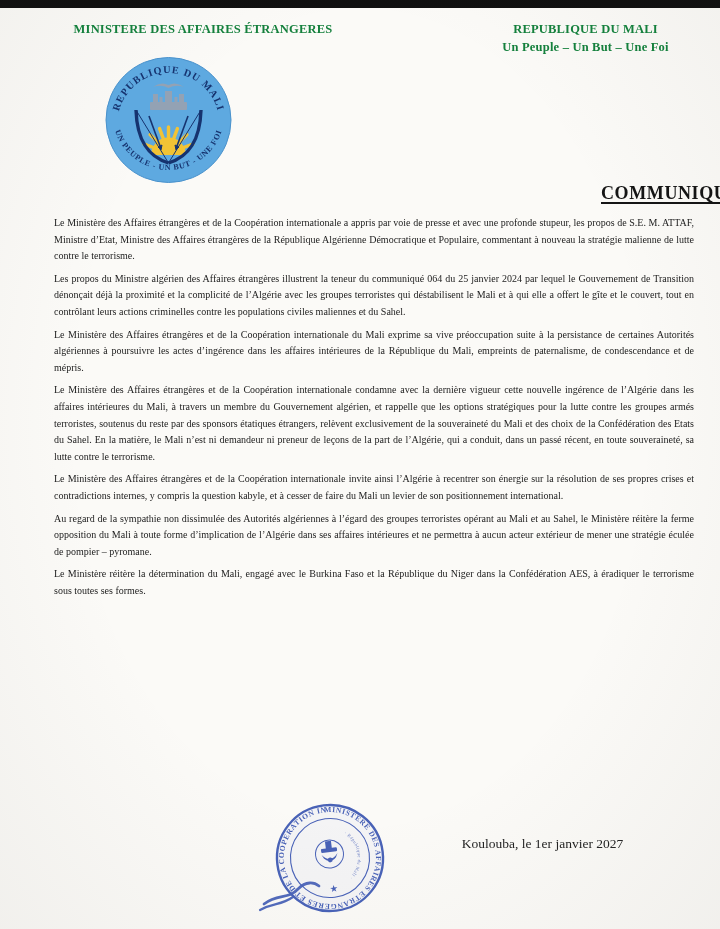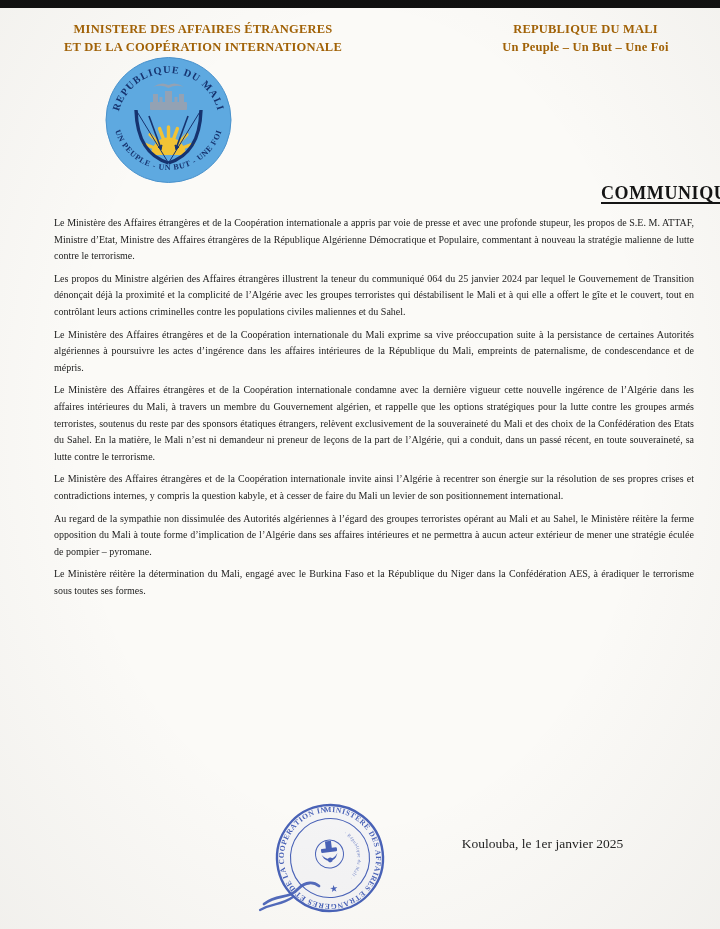--- a/index.html
+++ b/index.html
@@ -5,21 +5,21 @@
   html,body{margin:0;padding:0;background:#e8e6e2;}
   .page{
     position:relative;width:720px;height:929px;margin:0 auto;
     background:#fbfaf7;overflow:hidden;
     font-family:"Liberation Serif", serif;color:#1e1e1e;
   }
   .vignette{position:absolute;inset:0;pointer-events:none;
     background:radial-gradient(ellipse at 50% 45%, rgba(0,0,0,0) 55%, rgba(60,55,45,0.05) 100%);}
   .top-bar{position:absolute;left:0;top:0;width:720px;height:8px;background:#101010;}
   .header{position:absolute;top:20px;left:0;width:720px;}
-  .header .block{position:absolute;text-align:center;font-weight:bold;font-size:12.5px;line-height:18px;color:#a16207;letter-spacing:.2px;}
+  .header .block{position:absolute;text-align:center;font-weight:bold;font-size:12.5px;line-height:18px;color:#15803d;letter-spacing:.2px;}
   .header .left{left:38px;width:330px;}
   .header .right{left:478px;width:215px;}
   .emblem{position:absolute;left:100px;top:56px;width:137px;height:130px;}
   .title{position:absolute;top:183px;left:0;width:720px;text-align:right;
     font-size:18px;font-weight:bold;letter-spacing:.6px;color:#151515;margin-left:20px;}
   .title span{text-decoration:underline;text-decoration-thickness:1.6px;text-underline-offset:3px;}
   .body{position:absolute;top:215px;left:54px;width:640px;
     font-size:10px;line-height:16.6px;text-align:justify;color:#222;}
   .body p{margin:0 0 6px 0;}
   .stamp{position:absolute;left:238px;top:796px;width:178px;height:133px;opacity:.93;}
@@ -28,21 +28,20 @@
 </head>
 <body>
 
 <div class="page">
   <div class="top-bar"></div>
   <div class="vignette"></div>
 
   <div class="header">
     <div class="block left">
       <div>MINISTERE DES AFFAIRES ÉTRANGERES</div>
-      <div>ET DE LA COOPÉRATION INTERNATIONALE</div>
     </div>
     <div class="block right">
       <div>REPUBLIQUE DU MALI</div>
       <div>Un Peuple – Un But – Une Foi</div>
     </div>
   </div>
 
   <svg class="emblem" viewBox="0 0 137 130">
     <circle cx="68.5" cy="64" r="62.5" stroke="#4a92cc" stroke-width="1" fill="#5ea9e0"></circle>
     <defs>
@@ -126,14 +125,14 @@
       </g>
       <text x="92" y="96" text-anchor="middle" font-size="9.5" fill="#3c57b2">★</text>
     </g>
 
     <g fill="none" stroke-linecap="round" opacity="0.95" stroke="#3c57b2">
       <path d="M 26,108 C 40,97 50,104 60,93 C 68,85 76,86 81,90" stroke-width="2.8"></path>
       <path d="M 22,114 C 36,106 42,110 55,101" stroke-width="2.2"></path>
     </g>
   </svg>
 
-  <div class="dateline">Koulouba, le 1er janvier 2025</div>
+  <div class="dateline">Koulouba, le 1er janvier 2027</div>
 </div>
 
 </body></html>

